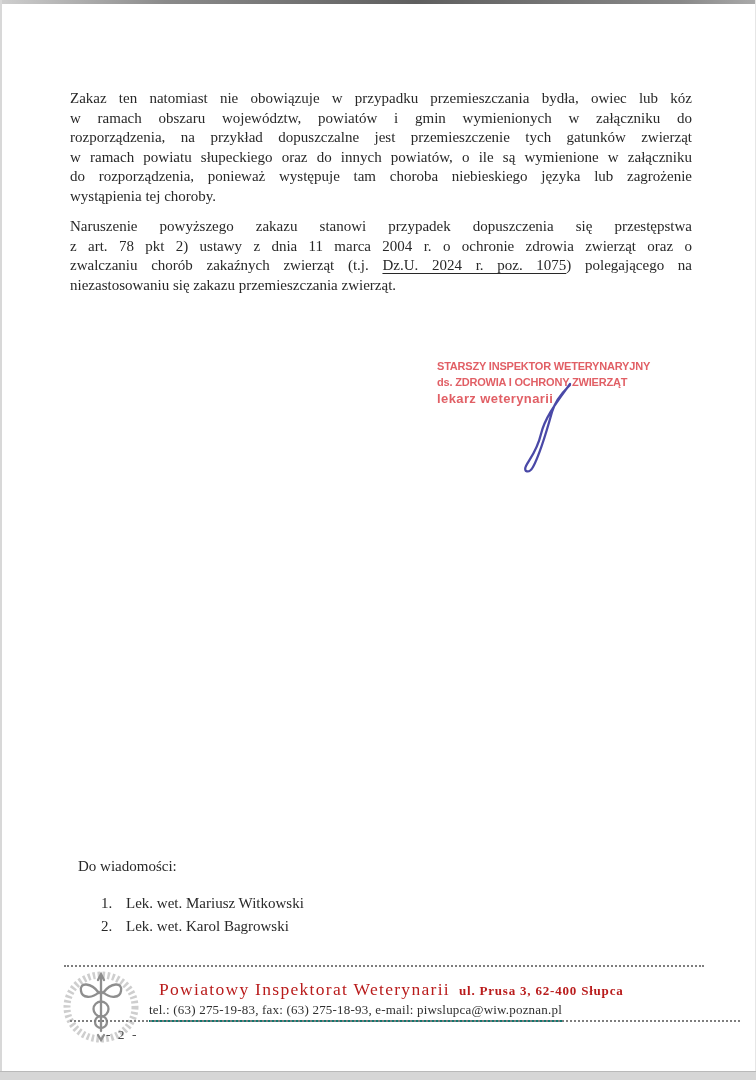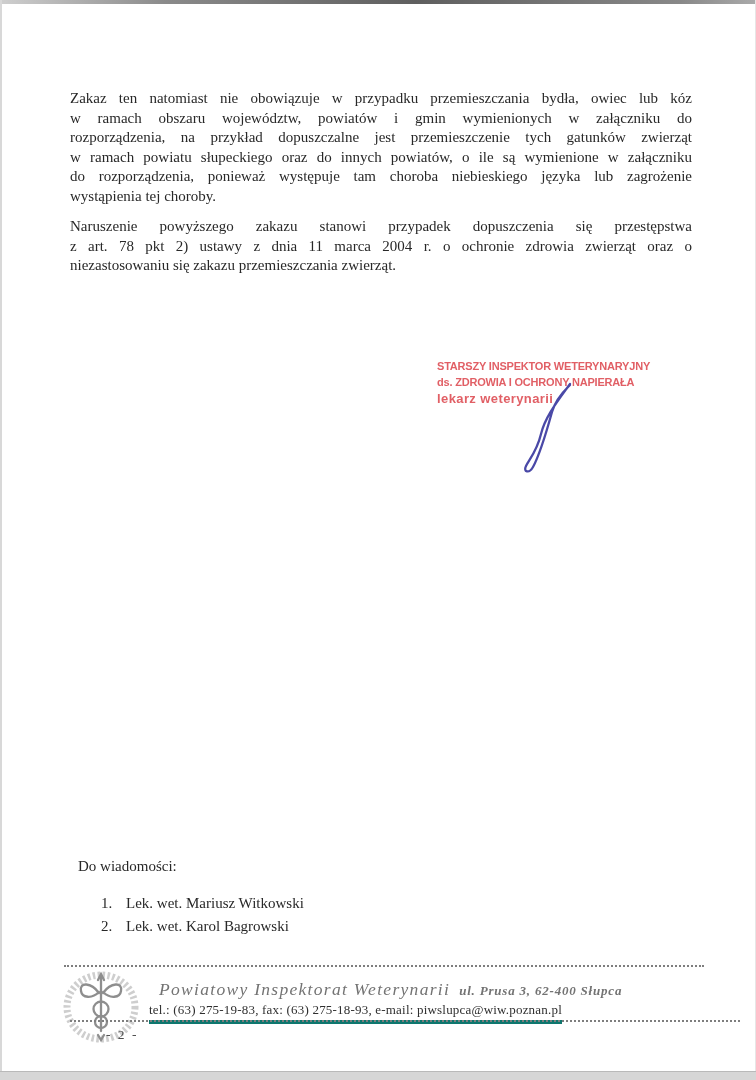--- a/index.html
+++ b/index.html
@@ -36,25 +36,25 @@
   .dist { position:absolute; left:78px; top:858px; font-size:15px; }
   .dist-list { margin-top:17px; }
   .dist-row { line-height:23px; padding-left:23px; }
   .dist-num { display:inline-block; width:25px; }
 
   
   .dotline { position:absolute; height:0; border-top:2px dotted #7e7e7e; }
   .dot1 { left:64px; width:640px; top:965px; }
   .dot2 { left:70px; width:670px; top:1020px; z-index:2; }
   .logo { position:absolute; left:62px; top:971px; z-index:1; }
-  .org-row { position:absolute; left:159px; top:979px; white-space:nowrap; color:#737373;font-style:italic; }
+  .org-row { position:absolute; left:159px; top:979px; white-space:nowrap; color:#b91c1c; }
   .org-name { font-size:17.5px; letter-spacing:1.3px; }
   .org-addr { font-size:13px; letter-spacing:0.8px; margin-left:9px; font-weight:600; }
   .contact { position:absolute; left:149px; top:1002px; font-size:13px; letter-spacing:0.2px;
-    color:#2f2f2f; border-bottom:4px solid #0f766e; padding-bottom:2px; z-index:2; }
+    color:#2f2f2f; border-bottom:2px solid #0f766e; padding-bottom:2px; z-index:2; }
   .page-num { position:absolute; left:106px; top:1027px; font-size:13.5px; color:#4a4a4a;
     letter-spacing:2px; z-index:3; }
 </style>
 </head>
 <body>
 
 <div class="page">
   <div class="top-edge"></div>
   <div class="left-edge"></div>
   <div class="right-edge"></div>
@@ -64,26 +64,27 @@
       <div class="pline">w ramach obszaru województw, powiatów i gmin wymienionych w załączniku do</div>
       <div class="pline">rozporządzenia, na przykład dopuszczalne jest przemieszczenie tych gatunków zwierząt</div>
       <div class="pline">w ramach powiatu słupeckiego oraz do innych powiatów, o ile są wymienione w załączniku</div>
       <div class="pline">do rozporządzenia, ponieważ występuje tam choroba niebieskiego języka lub zagrożenie</div>
       <div class="pline pline-last">wystąpienia tej choroby.</div>
     </div>
 
   <div class="para p2">
       <div class="pline">Naruszenie powyższego zakazu stanowi przypadek dopuszczenia się przestępstwa</div>
       <div class="pline">z art. 78 pkt 2) ustawy z dnia 11 marca 2004 r. o ochronie zdrowia zwierząt oraz o</div>
+      <div class="pline"><span>zwalczaniu chorób zakaźnych zwierząt (t.j. </span><span class="u">Dz.U. 2024 r. poz. 1075</span><span>) polegającego na</span></div>
       <div class="pline pline-last">niezastosowaniu się zakazu przemieszczania zwierząt.</div>
     </div>
 
   <div class="stamp" style="color: rgb(221, 73, 80);">
     <div class="stamp-t1">STARSZY INSPEKTOR WETERYNARYJNY</div>
-    <div class="stamp-t2">ds. ZDROWIA I OCHRONY NAPIERAŁA</div>
+    <div class="stamp-t2">ds. ZDROWIA I OCHRONY ZWIERZĄT</div>
     <div class="stamp-role">lekarz weterynarii</div>
   </div>
 
   <svg class="signature" width="100" height="110" viewBox="0 0 100 110">
     <path d="M75,12 C62,30 50,45 46,62 C42,79 34,88 31,94 C28,100 34,102 38,95 C44,84 52,58 57,40 C61,26 70,18 75,13" fill="none" stroke-width="2.3" stroke-linecap="round" opacity="0.92" class="sig-path" stroke="#3b3aa0"></path>
   </svg>
 
   <div class="dist">
     <div class="dist-heading">Do wiadomości:</div>
     <div class="dist-list">

